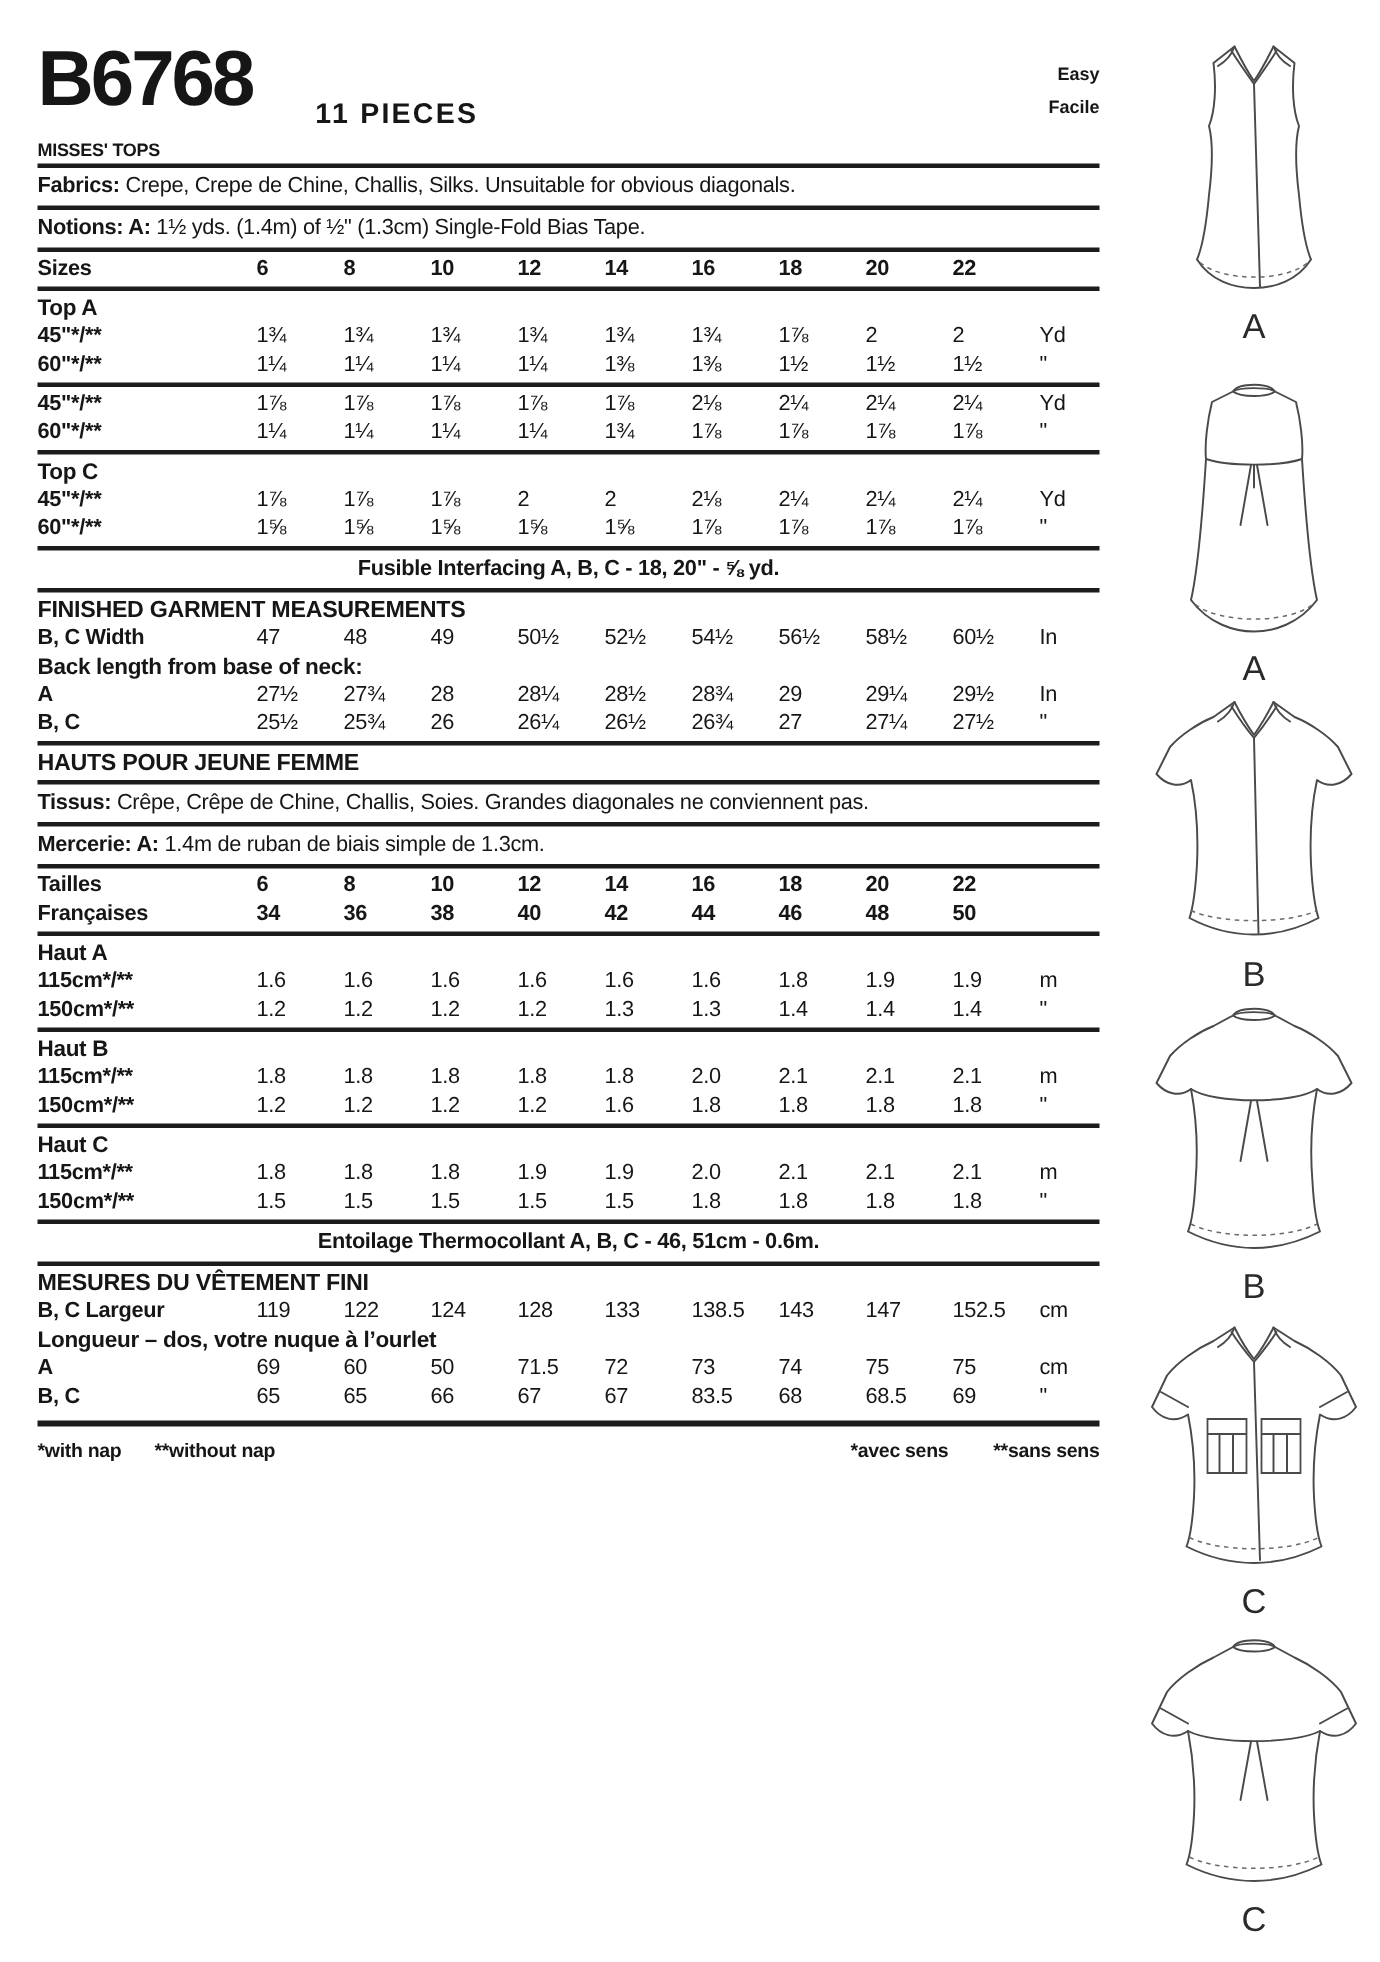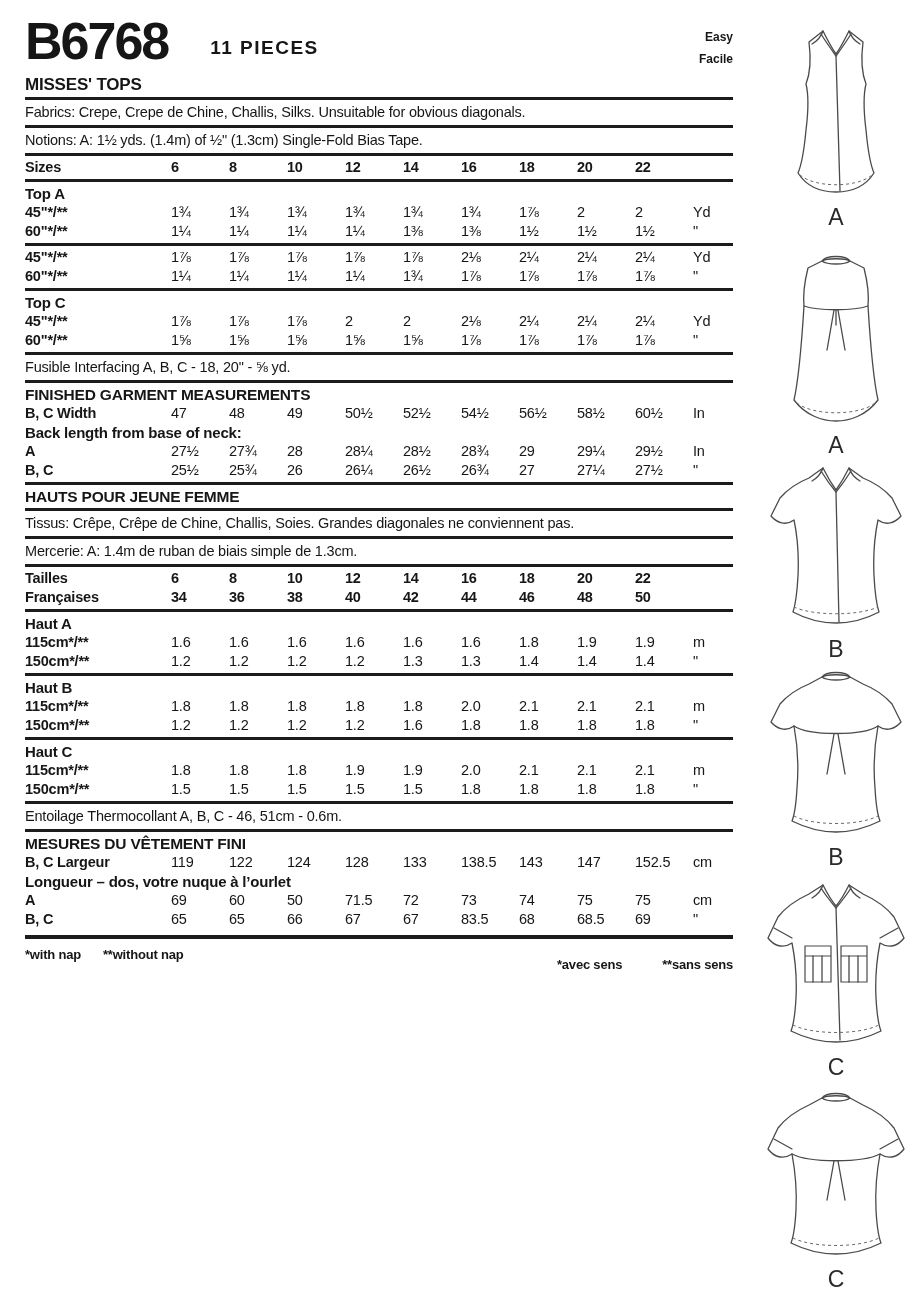--- a/index.html
+++ b/index.html
@@ -1,46 +1,46 @@
 <!DOCTYPE html>
 <html><head>
 <meta charset="utf-8">
 <style>
   html,body { margin:0; padding:0; background:#fff; }
   .sheet {
     position:relative; width:920px; height:1308px; background:#ffffff;
     color:#161616; font-family:"Liberation Sans", sans-serif; overflow:hidden;
   }
-  .left { position:absolute; left:25px; top:14px; width:708px; }
+  .left { position:absolute; left:25px; top:26px; width:708px; }
 
   .masthead { display:flex; align-items:flex-start; }
   .pattern-number { font-size:52px; font-weight:700; letter-spacing:-2px; line-height:54px; }
-  .pieces { font-size:19px; font-weight:700; letter-spacing:1.5px; margin-left:42px; margin-top:23px; }
+  .pieces { font-size:19px; font-weight:700; letter-spacing:1.5px; margin-left:42px; margin-top:40px; }
   .difficulty { margin-left:auto; text-align:right; font-size:12px; font-weight:700; line-height:22px; margin-top:12px; }
 
-  .doc-title { font-size:17px; font-weight:700; margin-top:5px; letter-spacing:-0.2px; }
+  .doc-title { font-size:12px; font-weight:700; margin-top:5px; letter-spacing:-0.2px; }
   .caps-title { font-size:15.5px; font-weight:700; letter-spacing:-0.2px; line-height:19px; }
 
   .rule { height:3px; background:#1c1c1c; margin:2px 0; }
   .rule.thick { height:3.5px; margin-top:6px; }
 
   .infoline { font-size:14.5px; line-height:21px; letter-spacing:-0.2px; white-space:nowrap; }
-  .infoline .b, .b { font-weight:400; }
+  .infoline .b, .b { font-weight:700;text-align:center; }
 
   .secheading { font-size:15px; font-weight:700; line-height:19px; letter-spacing:-0.2px; }
 
   .trow { display:flex; align-items:center; font-size:14.5px; line-height:19px; letter-spacing:-0.2px; }
   .trow .tlabel { width:146px; font-weight:700; flex:0 0 auto; }
   .trow .tval   { width:58px; flex:0 0 auto; }
   .trow .tunit  { width:40px; flex:0 0 auto; }
   .trow.bold .tval { font-weight:700; }
 
   .footnotes { display:flex; font-size:13px; line-height:18px; margin-top:7px; letter-spacing:-0.2px;font-weight:bold; }
   .fn-left  { display:flex; gap:22px; }
-  .fn-right { margin-left:auto; display:flex; gap:40px;margin-top:10px; }
+  .fn-right { margin-left:auto; display:flex; gap:30px; }
 
   .figs { position:absolute; left:752px; top:16px; width:168px; display:flex; flex-direction:column; align-items:center; }
   .fig { display:flex; flex-direction:column; align-items:center; margin:0; }
   .fig svg { display:block; }
   .figlabel { font-size:23px; line-height:26px; color:#2a2a2a; margin-top:2px; font-weight:400; }
   .fig-a-front { margin-top:8px; }
   .fig-a-back  { margin-top:22px; }
   .fig-b-front { margin-top:4px; }
   .fig-b-back  { margin-top:8px; }
   .fig-c-front { margin-top:10px; }

